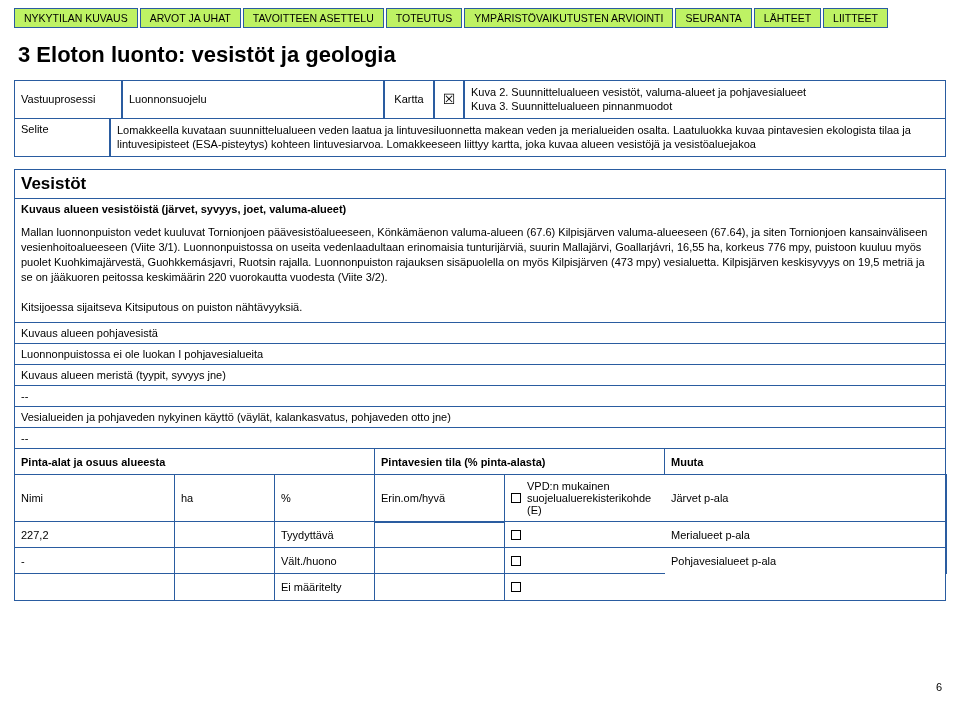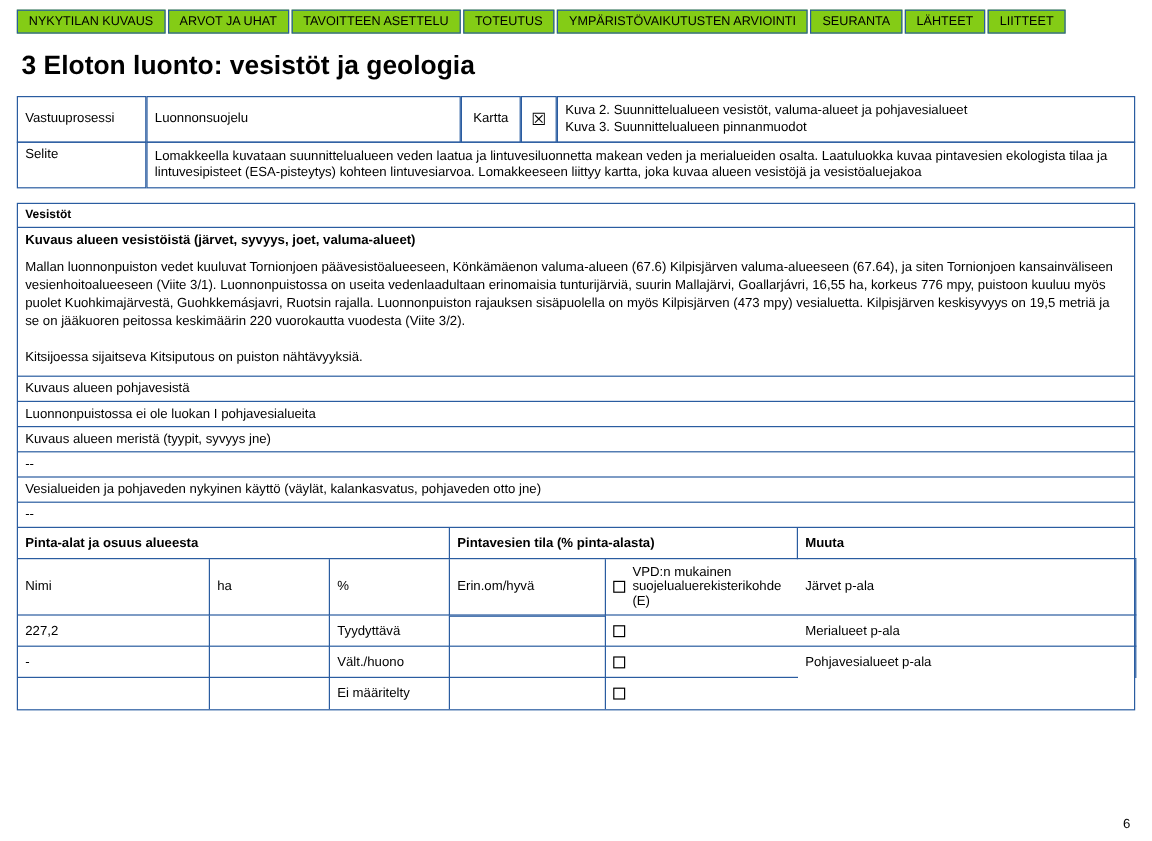--- a/index.html
+++ b/index.html
@@ -16,21 +16,21 @@
   .tabs {
     display: flex;
     gap: 2px;
     margin-bottom: 12px;
   }
   .tab {
     border: 1.4px solid #2a5ca0;
     padding: 3px 9px;
     font-size: 10.5px;
     color: #000;
-    background: #84cc16;
+    background: #bef264;
     white-space: nowrap;
   }
   .page-title {
     font-size: 22px;
     font-weight: bold;
     margin: 14px 0 12px 4px;
   }
   .info-row {
     display: flex;
     gap: 0;
@@ -42,31 +42,31 @@
     font-size: 11px;
     display: flex;
     align-items: center;
   }
   .label-cell { width: 108px; color:#000; }
   .val-cell { width: 262px; }
   .kartta-cell { width: 50px; justify-content:center;}
   .checkbox-cell { width: 30px; justify-content:center; font-size:14px;}
   .kuva-cell { flex:1; line-height:1.3;}
   .selite-row { display:flex; margin-top:-1px;}
-  .selite-label { width:108px; border:1px solid #2a5ca0; padding:4px 6px; display:flex; align-items:flex-start;}
+  .selite-label { width:96px; border:1px solid #2a5ca0; padding:4px 6px; display:flex; align-items:flex-start;}
   .selite-body { flex:1; border:1px solid #2a5ca0; padding:4px 6px; line-height:1.35;}
   .main-box {
     border: 1.5px solid #2a5ca0;
     margin-top: 12px;
     padding: 0;
   }
   .section-head {
     border-bottom: 1px solid #2a5ca0;
     padding: 4px 6px;
-    font-size: 10px;
+    font-size: 17px;
     font-weight: bold;
   }
   .body-text {
     padding: 6px 6px 8px 6px;
     line-height: 1.35;
     border-bottom: 1px solid #2a5ca0;
   }
   .thin-row {
     border-bottom: 1px solid #2a5ca0;
     padding: 4px 6px;

